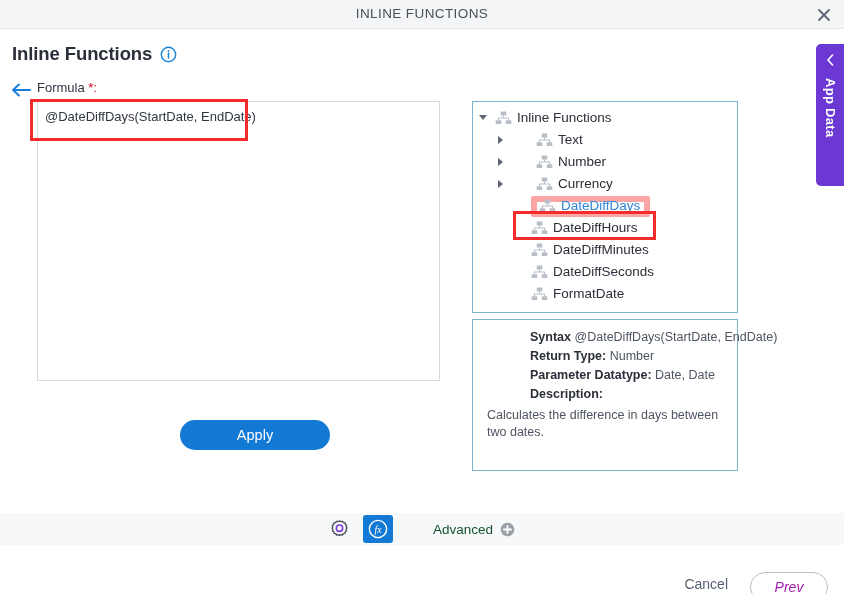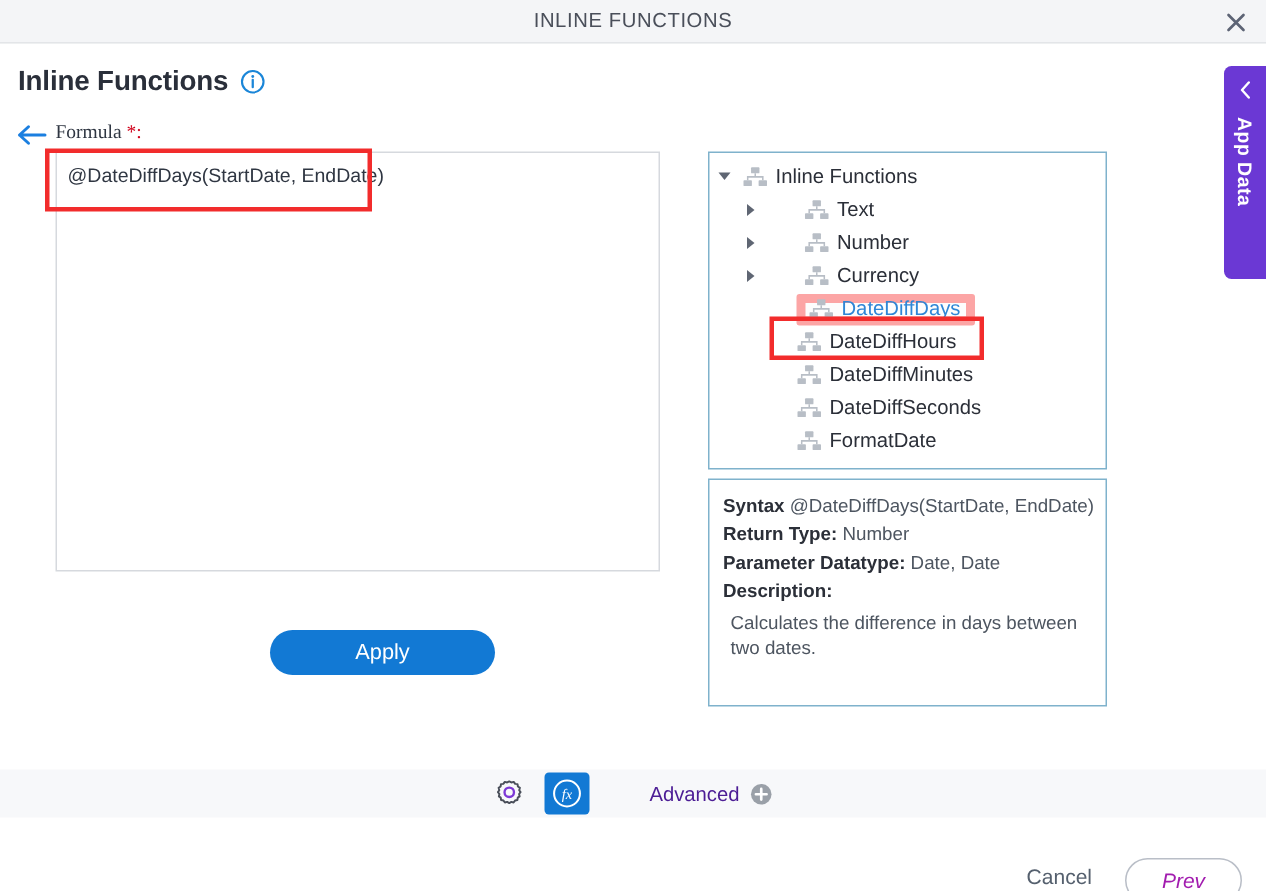--- a/index.html
+++ b/index.html
@@ -71,21 +71,20 @@
     cursor: pointer;
   }
 
   
   .formula-label {
     position: absolute;
     left: 37px; top: 80px;
     font-size: 13px;
     color: #2f3642;
     white-space: nowrap;
-    font-family: Liberation Serif, serif;
   }
   .req-star { color: #d0021b; }
 
   
   .formula-box {
     position: absolute;
     left: 37px; top: 101px;
     width: 403px; height: 280px;
     border: 1px solid #d6d9de;
     background: #ffffff;
@@ -197,21 +196,21 @@
     border: 1px solid #7fb2cc;
     background: #ffffff;
     padding: 8px 9px;
   }
   .syn-line {
     font-size: 12.5px;
     color: #4d5560;
     line-height: 19px;
     white-space: nowrap;
   }
-  .syn-line b { color: #2b2f38; font-weight: bold; }
+  .syn-line b { color: #2b2f38; font-weight: bold; margin-left: 48px; }
   .syn-desc {
     font-size: 12.5px;
     color: #4d5560;
     line-height: 17px;
     padding-left: 5px;
     padding-top: 3px;
     white-space: normal;
   }
 
   
@@ -259,21 +258,21 @@
   }
   .fx-btn {
     width: 30px; height: 28px;
     background: #1279d4;
     border-radius: 3px;
     display: flex; align-items: center; justify-content: center;
     cursor: pointer;
   }
   .adv-label {
     font-size: 13.5px;
-    color: #4c1d95;
+    color: #14532d;
     margin-left: 28px;
     display: flex;
     align-items: center;
     gap: 7px;
   }
   .plus-circle {
     width: 15px; height: 15px;
     display: block;
     cursor: pointer;
   }

